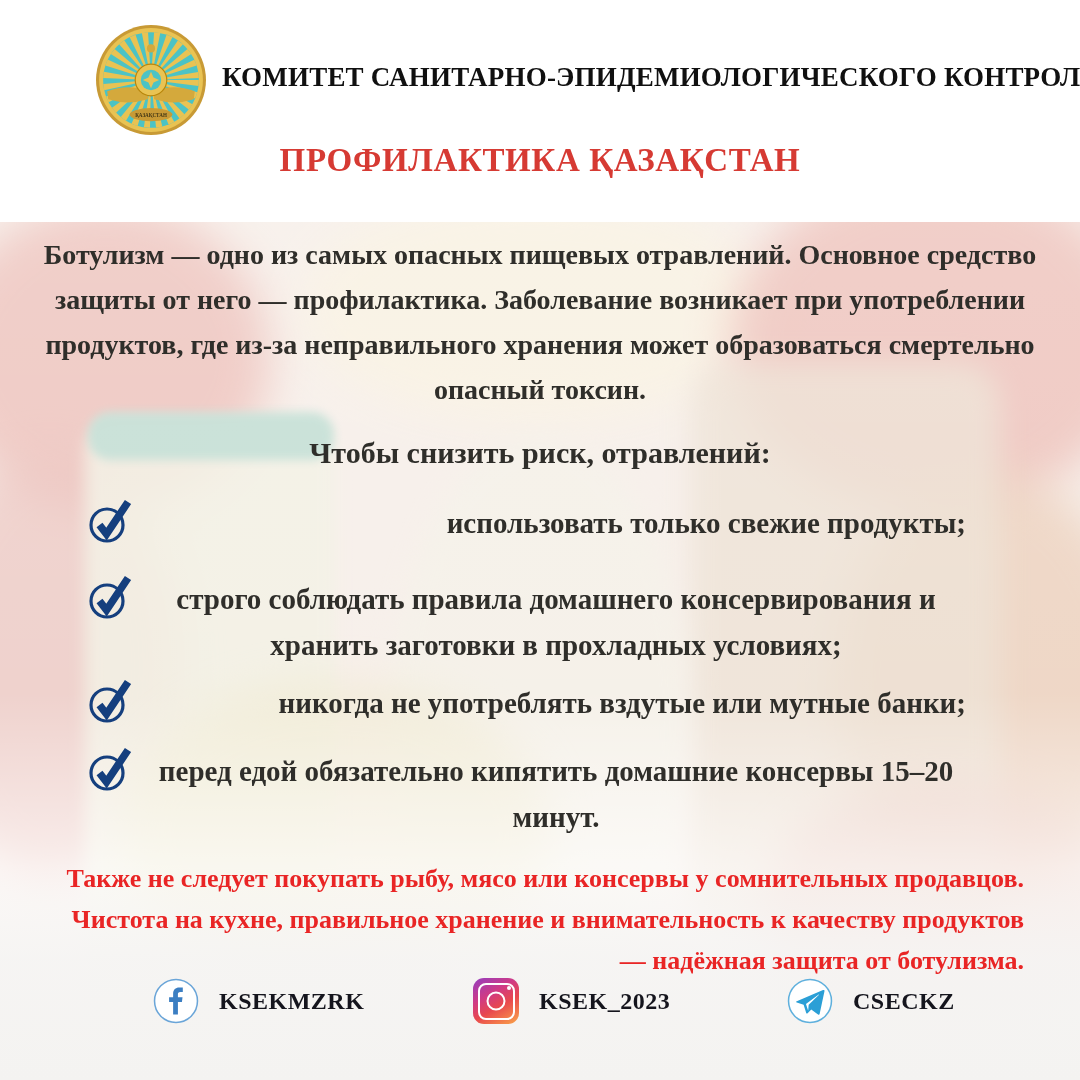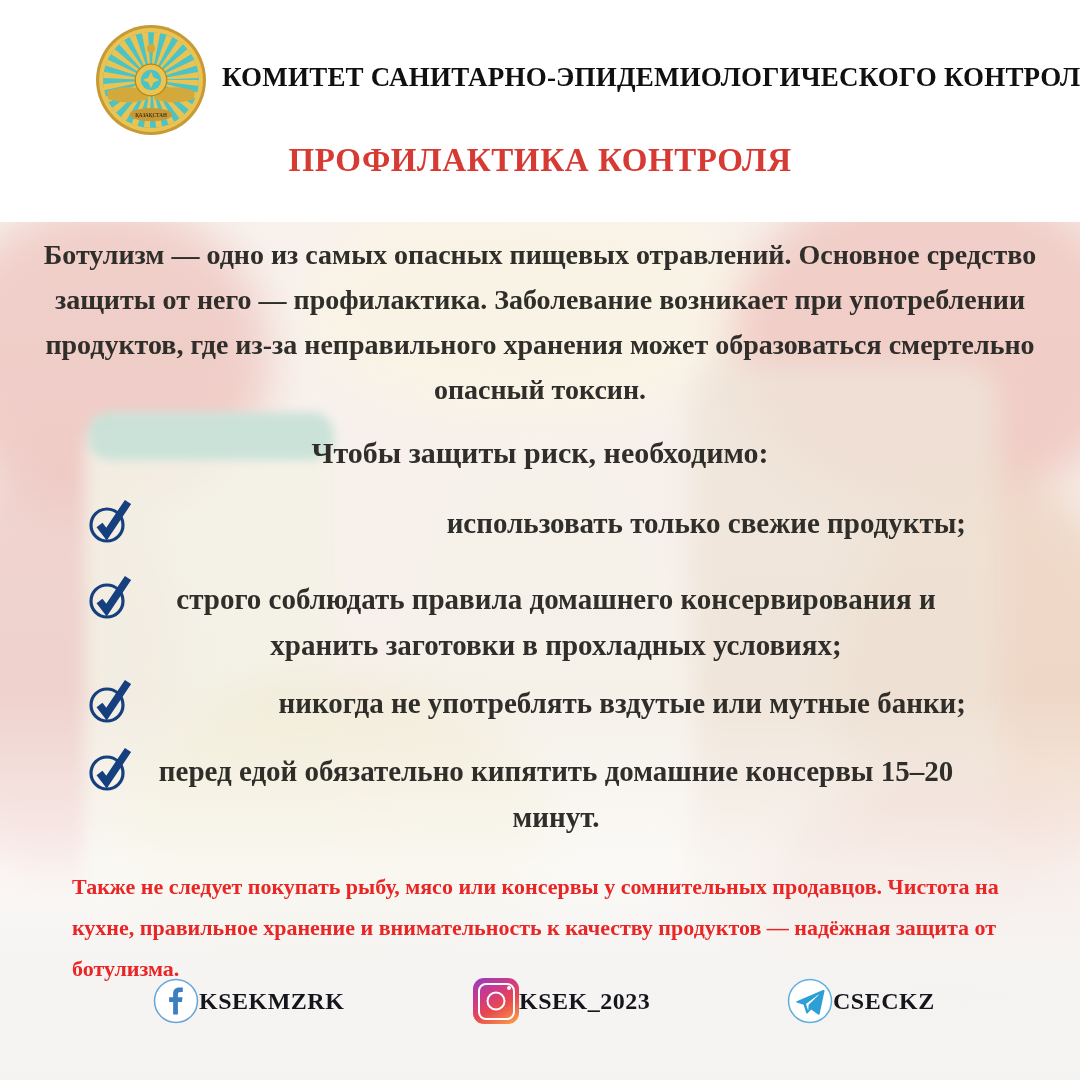--- a/index.html
+++ b/index.html
@@ -50,26 +50,26 @@
   }
   .checklist{position:absolute;left:88px;top:500px;width:900px;margin:0;padding:0;list-style:none;}
   .checklist li{position:absolute;left:0;width:878px;padding-left:58px;
     font-size:29px;line-height:46px;color:#2f2e2a;text-align:right;box-sizing:border-box;}
   .checklist li:nth-child(1){top:0;}
   .checklist li:nth-child(2){top:76px;text-align:center;}
   .checklist li:nth-child(3){top:180px;}
   .checklist li:nth-child(4){top:248px;text-align:center;}
   .check{position:absolute;left:0;top:-6px;width:46px;height:52px;}
   .note{
-    position:absolute;left:60px;top:854px;width:960px;margin:12px;
-    text-align:left;font-size:22px;line-height:41px;color:#e92525;
+    position:absolute;left:60px;top:854px;width:960px;margin:4px;
+    text-align:right;font-size:26px;line-height:41px;color:#e92525;
   }
   
   .social{position:absolute;left:0;top:978px;width:1080px;height:52px;}
-  .social-item{position:absolute;display:flex;align-items:center;gap:0;cursor:pointer;}
+  .social-item{position:absolute;display:flex;align-items:center;gap:20px;cursor:pointer;}
   .social-item.fb{left:153px;}
   .social-item.ig{left:473px;text-align:right;}
   .social-item.tg{left:787px;}
   .handle{font-size:24px;color:#15151d;letter-spacing:.5px;}
   .sicon{width:46px;height:46px;display:block;}
   .ig-box{width:46px;height:46px;border-radius:11px;position:relative;
     background:linear-gradient(150deg,#9b3db8 5%,#cf3a86 35%,#e8484e 60%,#f2764b 80%,#f9a64a 100%);}
   .ig-box::before{content:"";position:absolute;inset:4.5px;border:2.6px solid #fff;border-radius:8px;}
   .ig-box::after{content:"";position:absolute;width:15px;height:15px;border:2.6px solid #fff;border-radius:50%;
     top:50%;left:50%;transform:translate(-50%,-50%);}
@@ -108,25 +108,25 @@
         <circle cx="55" cy="55" r="10" fill="#4cc3c5"></circle>
         <path d="M55 47 L57.5 52.5 L63 55 L57.5 57.5 L55 63 L52.5 57.5 L47 55 L52.5 52.5 Z" fill="#e9c353"></path>
         <circle cx="55" cy="24" r="4" fill="#d4a93c"></circle>
         <ellipse cx="55" cy="89" rx="21" ry="6.5" fill="#c89a35"></ellipse>
         <text x="55" y="91.3" font-size="5" text-anchor="middle" fill="#3f3414">ҚАЗАҚСТАН</text>
       </svg>
     </div>
     <div class="org-name">КОМИТЕТ САНИТАРНО-ЭПИДЕМИОЛОГИЧЕСКОГО КОНТРОЛЯ МЗ РК</div>
   </header>
 
-  <h1 class="title">ПРОФИЛАКТИКА КОНТРОЛЯ</h1>
+  <h1 class="title">ПРОФИЛАКТИКА ҚАЗАҚСТАН</h1>
 
   <p class="intro">Ботулизм — одно из самых опасных пищевых отравлений. Основное средство защиты от него — профилактика. Заболевание возникает при употреблении продуктов, где из-за неправильного хранения может образоваться смертельно опасный токсин.</p>
 
-  <h2 class="check-heading">Чтобы защиты риск, необходимо:</h2>
+  <h2 class="check-heading">Чтобы снизить риск, отравлений:</h2>
 
   <ul class="checklist">
     <li>
       <span class="check">
         <svg viewBox="0 0 46 52" width="46" height="52">
             <circle cx="19" cy="31" r="16" fill="none" stroke="#153f7e" stroke-width="3.2"></circle>
             <path d="M11.5 31 L18.5 40 L40 8" fill="none" stroke="#153f7e" stroke-width="7.5"></path>
           </svg>
       </span>
       <span class="check-text">использовать только свежие продукты;</span>

